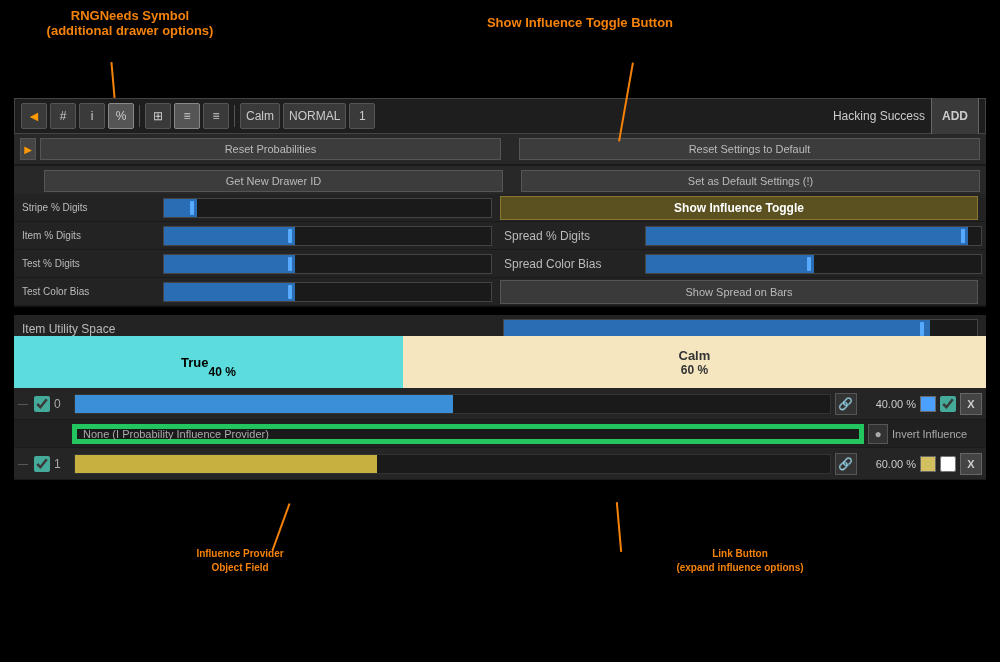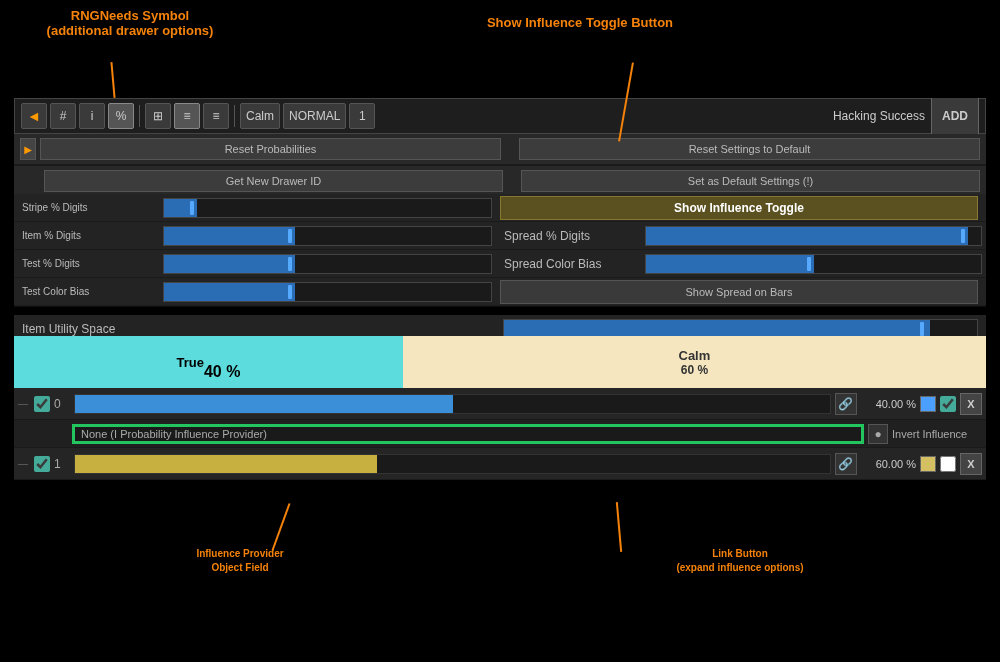--- a/index.html
+++ b/index.html
@@ -337,21 +337,21 @@
       padding: 0 4px;
       gap: 4px;
     }
     .sub-spacer {
       width: 50px;
     }
     .sub-field {
       flex: 1;
       height: 20px;
       background: #1a1a1a;
-      border: 3px solid #22c55e;
+      border: 5px solid #22c55e;
       color: #aaa;
       font-size: 11px;
       display: flex;
       align-items: center;
       padding: 0 6px;
     }
     .sub-dot-btn {
       width: 20px;
       height: 20px;
       background: #333;
@@ -489,21 +489,21 @@
   <div class="utility-slider-wrap">
     <div style="position:absolute;top:0;left:0;height:100%;width:90%;background:#2a6db5;"></div>
     <div class="param-slider-thumb" style="left:88%;"></div>
   </div>
   <div style="width:4px;"></div>
 </div>
 
 <div class="tf-bar" style="top:336px;">
   <div class="tf-true" style="width:40%;">
     <span>True</span>
-    <span style="font-size:16px;margin-top:20px;">40 %</span>
+    <span style="font-size:12px;margin-top:20px;">40 %</span>
   </div>
   <div class="tf-false" style="flex:1;">
     <span>Calm</span>
     <span style="font-size:12px;">60 %</span>
   </div>
 </div>
 
 <div class="item-row" style="position:absolute;top:388px;left:14px;right:14px;">
   <span class="item-expand">—</span>
   <input type="checkbox" class="item-check" checked="" style="">

